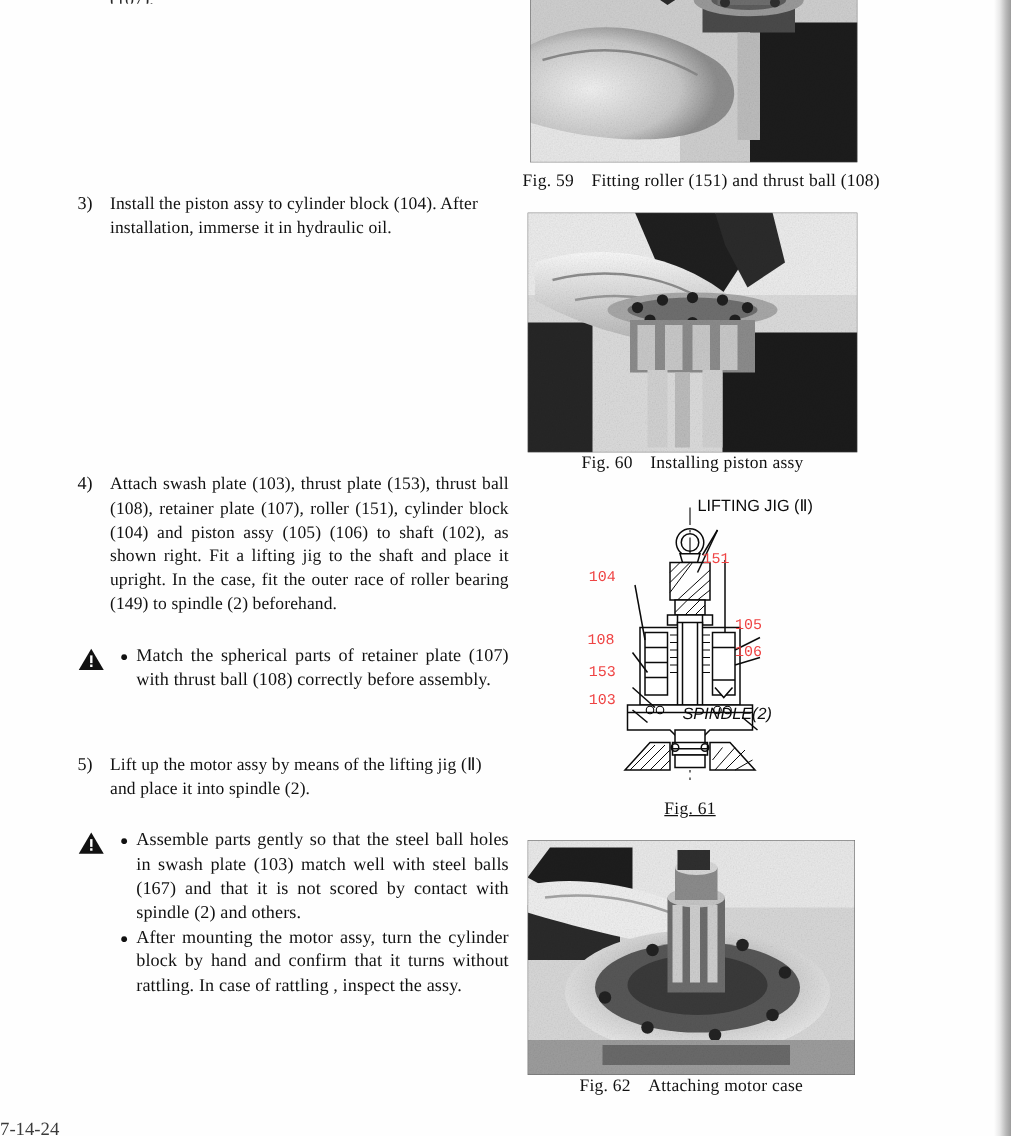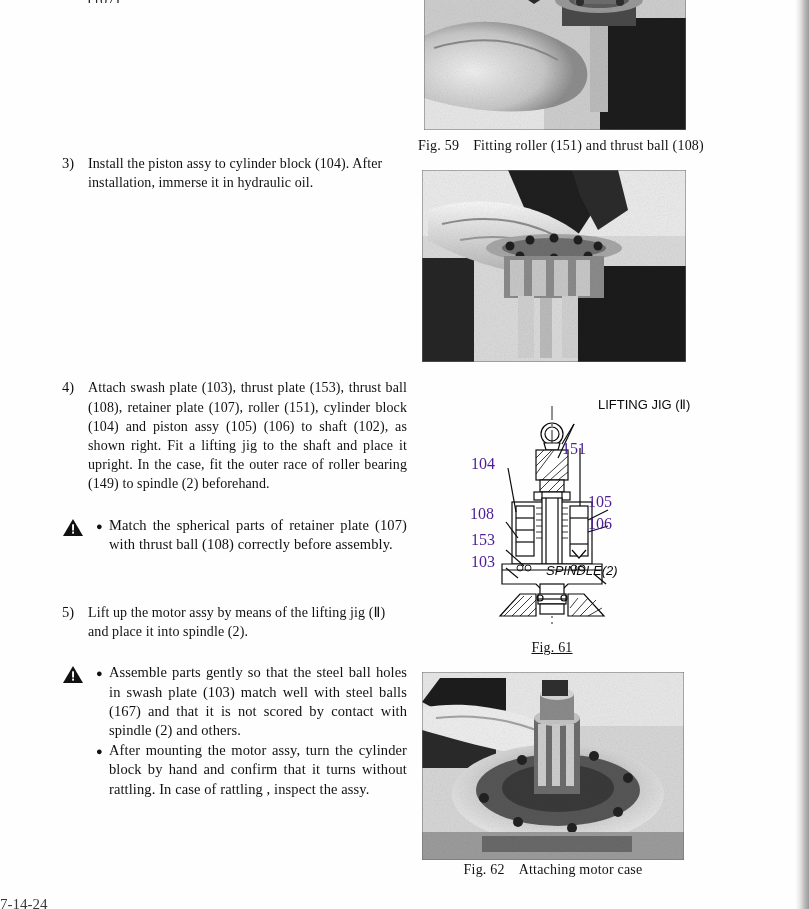--- a/index.html
+++ b/index.html
@@ -34,22 +34,22 @@
   .fig-cap{font-size:14px;text-align:center;letter-spacing:.2px;
            font-family:"Liberation Serif",serif;}
   .fig-cap .gap{display:inline-block;width:14px;}
 
   .photo{position:absolute;background:#dcdcdc;overflow:hidden;}
   .photo svg{display:block;}
 
   .diagram{position:absolute;}
   .dlabel{position:absolute;font-family:"Liberation Sans",sans-serif;
           font-size:13px;color:#0a0a0a;white-space:nowrap;}
-  .dnum{position:absolute;font-family:Liberation Serif, serif;
-        font-size:16px;color:#4c1d95;white-space:nowrap;}
+  .dnum{position:absolute;font-family:Liberation Mono, monospace;
+        font-size:12px;color:#ef4444;white-space:nowrap;}
 
   .footer{position:absolute;left:0;top:896px;width:795px;
           font-size:15px;color:#3a3a3a;overflow:hidden;height:13px;}
 </style>
 </head>
 <body>
 
 <div class="page">
 
   <div class="clip-line">
@@ -216,20 +216,23 @@
           <rect x="154" y="90" width="14" height="36"></rect>
       </g>
 
       <rect x="96" y="126" width="16" height="62" fill="#d2d2d2"></rect>
       <rect x="140" y="126" width="16" height="62" fill="#d2d2d2"></rect>
       <rect x="118" y="128" width="12" height="60" fill="#bdbdbd"></rect>
       <rect x="0" y="0" width="264" height="192" filter="url(#grain60)" fill="none" style="mix-blend-mode:multiply" opacity="0.55"></rect>
       <rect width="264" height="192" fill="none" stroke="#6a6a6a" stroke-width="1"></rect>
     </svg>
   </div>
+  <div class="fig-cap" style="position:absolute;left:422px;top:363px;width:264px;">
+    <span>Fig. 60</span><span class="gap"></span><span>Installing piston assy</span>
+  </div>
 
   <div class="diagram" style="left:462px;top:398px;width:240px;height:230px;">
     <svg width="240" height="230" viewBox="0 0 240 230">
       <g stroke="#0a0a0a" fill="none" stroke-width="1.2">
 
         <line x1="90" y1="8" x2="90" y2="226" stroke-dasharray="14,4,2,4" stroke-width="0.9"></line>
 
         <circle cx="90" cy="36" r="11"></circle>
         <circle cx="90" cy="36" r="7"></circle>
         <path d="M82,45 L98,45 L96,52 L84,52 Z" fill="#fff"></path>
@@ -322,21 +325,21 @@
         <line x1="118" y1="50" x2="118" y2="108"></line>
         <line x1="46" y1="70" x2="54" y2="114"></line>
         <line x1="146" y1="112" x2="126" y2="122"></line>
         <line x1="146" y1="128" x2="126" y2="134"></line>
         <line x1="44" y1="124" x2="56" y2="140"></line>
         <line x1="44" y1="152" x2="62" y2="168"></line>
         <line x1="44" y1="170" x2="56" y2="180"></line>
         <line x1="132" y1="176" x2="144" y2="186"></line>
       </g>
     </svg>
-    <div class="dlabel" style="left:96px;top:-1px;margin-left:40px;">LIFTING JIG (Ⅱ)</div>
+    <div class="dlabel" style="left:96px;top:-1px;">LIFTING JIG (Ⅱ)</div>
     <div class="dnum" style="left:100px;top:42px;">151</div>
     <div class="dnum" style="left:9px;top:57px;">104</div>
     <div class="dnum" style="left:126px;top:95px;">105</div>
     <div class="dnum" style="left:126px;top:117px;text-align:right;">106</div>
     <div class="dnum" style="left:8px;top:107px;">108</div>
     <div class="dnum" style="left:9px;top:133px;">153</div>
     <div class="dnum" style="left:9px;top:155px;">103</div>
     <div class="dlabel" style="left:84px;top:165px;font-style:italic;">SPINDLE(2)</div>
   </div>
   <div class="fig-cap" style="position:absolute;left:462px;top:640px;width:180px;text-decoration:underline;">

